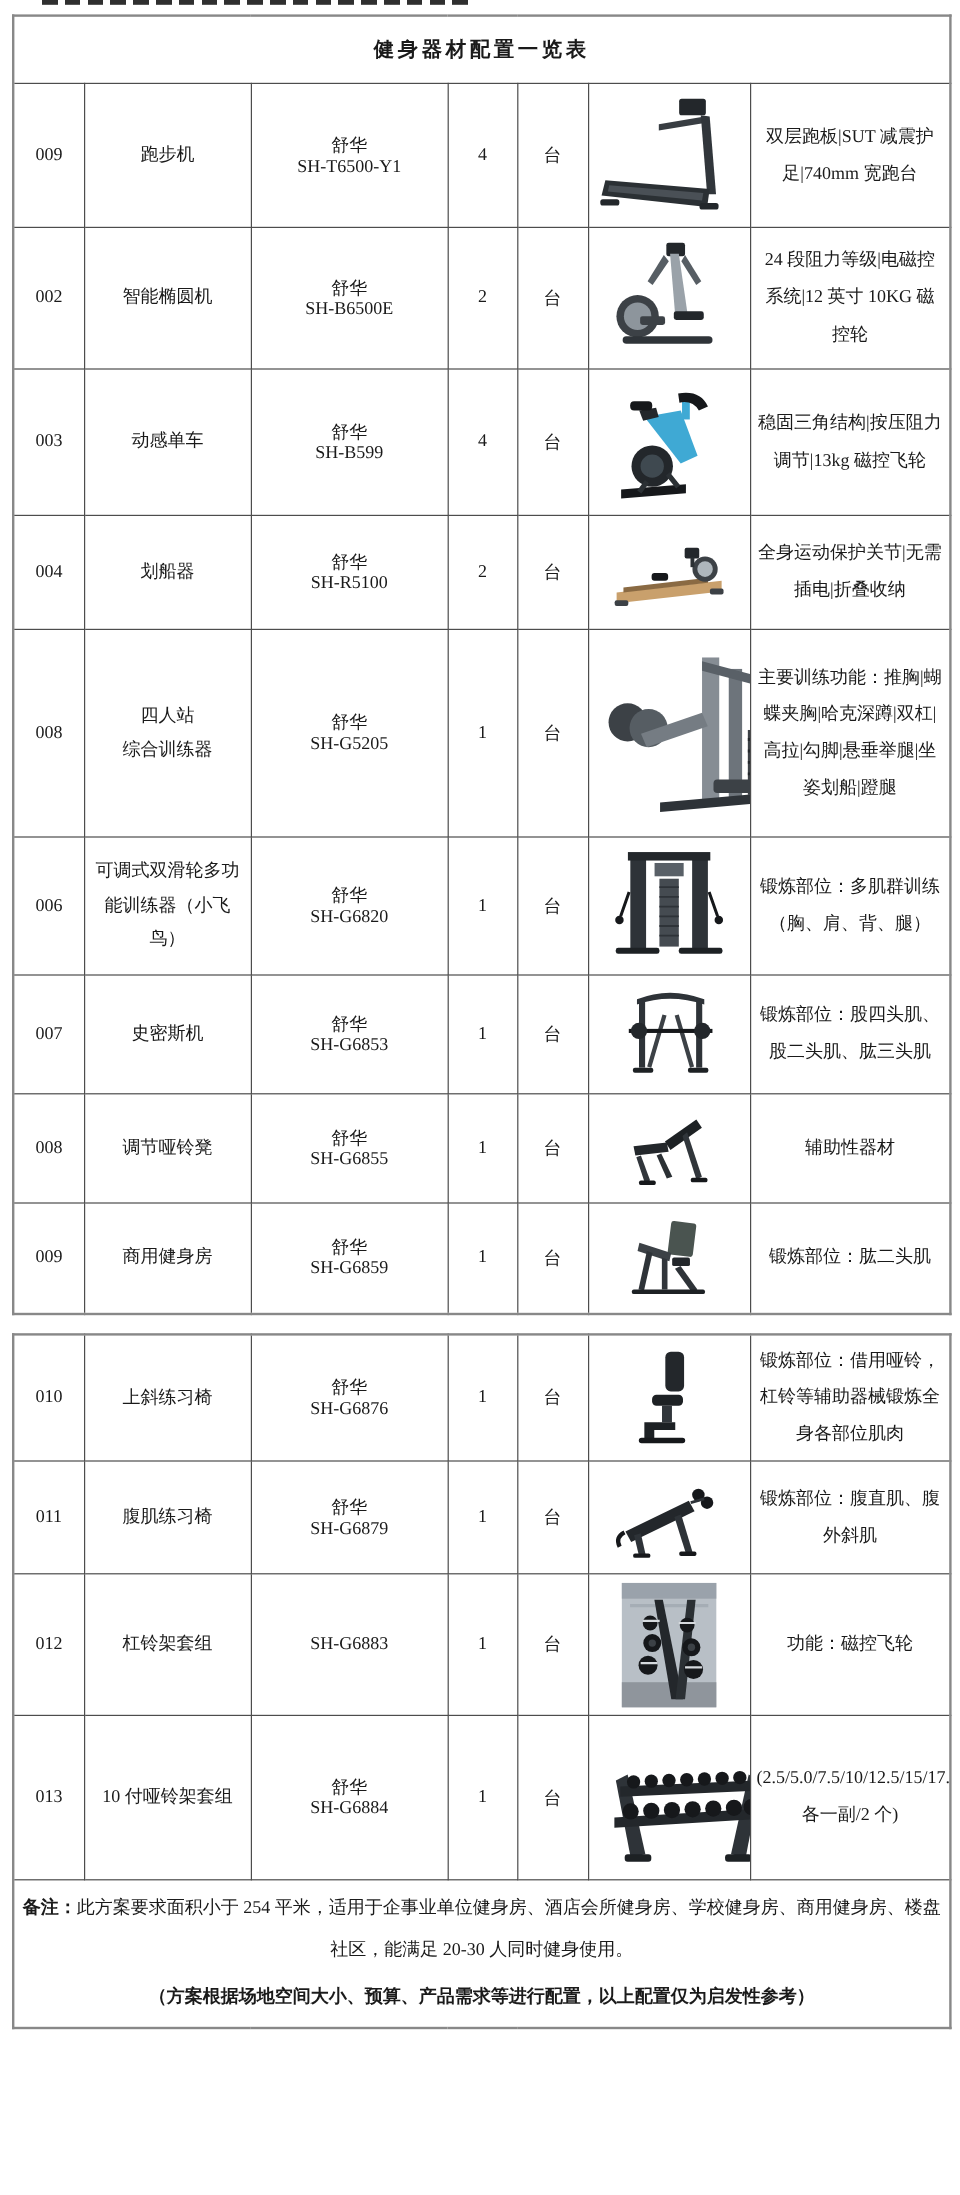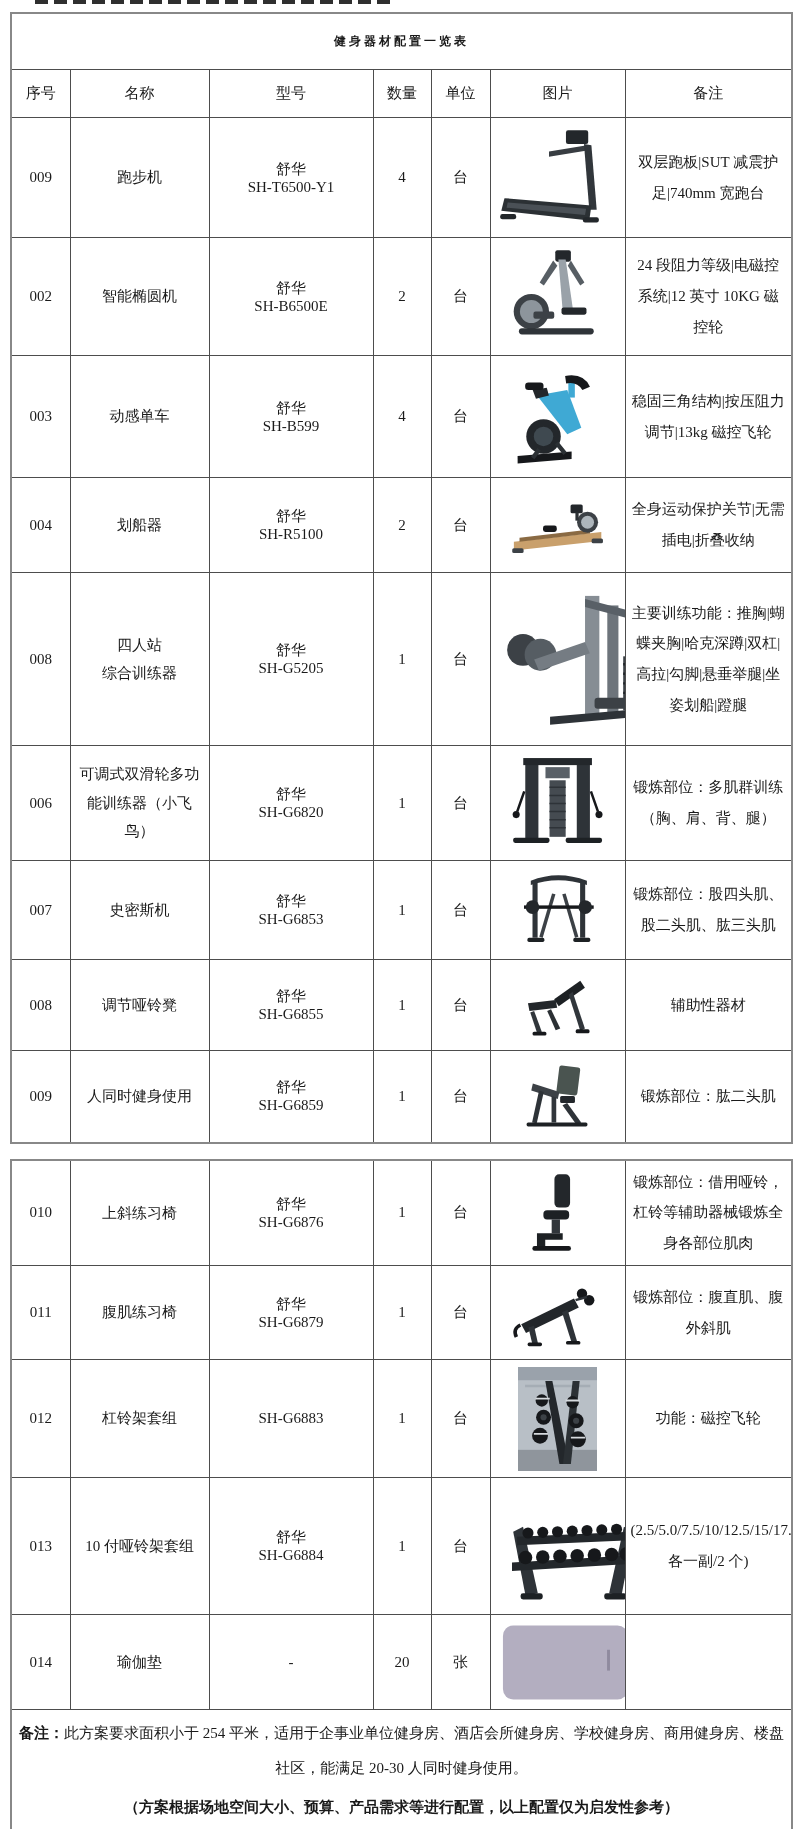--- a/index.html
+++ b/index.html
@@ -13,21 +13,21 @@
   }
   .sheet{
     border-collapse:collapse;table-layout:fixed;width:781px;margin-left:10px;
     border:2px solid #888;background:#fff;
   }
   .sheet td,.sheet th{
     border:1px solid #4d4d4d;text-align:center;vertical-align:middle;
     font-weight:400;font-size:15px;padding:2px 5px;overflow:hidden;
   }
   #table1{margin-top:12px;}
-  .title-row th{font-size:12px;font-weight:700;height:51px;letter-spacing:3px;}
+  .title-row th{font-size:17px;font-weight:700;height:51px;letter-spacing:3px;}
   .head-row th{height:43px;}
   .table-gap{height:15px;}
   .cell-name{white-space:pre-line;line-height:1.9;margin-left:15px;}
   .model-wrap{display:flex;flex-direction:column;align-items:center;}
   .cell-remark{line-height:2.05;padding:4px 8px;}
   .cell-pic svg{display:block;margin:0 auto;}
   .notes-cell{text-align:left;padding:8px 14px 10px 14px;line-height:2.35;}
   .notes-cell .p1{margin:0;}
   .notes-cell .p2{margin:4px 0 0 0;font-weight:700;}
   .notes-cell b{font-weight:700;text-align:right;}
@@ -44,29 +44,20 @@
       <col style="width:164px">
     <col style="width:58px">
       <col style="width:59px">
       <col style="width:135px">
       <col style="width:167px">
   </colgroup>
   <thead>
     <tr class="title-row">
       <th colspan="7">健身器材配置一览表</th>
     </tr>
-    <tr class="head-row" id="headrow">
-        <th>序号</th>
-        <th>名称</th>
-        <th>型号</th>
-        <th>数量</th>
-        <th>单位</th>
-        <th>图片</th>
-        <th>备注</th>
-      </tr>
   </thead>
   <tbody id="tbody1">
       <tr style="height: 120px;">
         <td class="cell-no">009</td>
         <td class="cell-name">跑步机</td>
         <td class="cell-model">
           <div class="model-wrap">
             <div class="brand">舒华</div>
             <div class="mnum">SH-T6500-Y1</div>
           </div>
@@ -267,21 +258,21 @@
     <path d="M80 32 L96 80 L90 83 L75 36 Z" fill="#31363b"></path>
     <path d="M52 55 L64 80 L58 82 L47 57 Z" fill="#2b3034"></path>
     <rect x="28" y="84" width="18" height="5" rx="2" fill="#16181b"></rect>
     <rect x="84" y="81" width="18" height="5" rx="2" fill="#16181b"></rect>
   </svg>
         </td>
         <td class="cell-remark">辅助性器材</td>
       </tr>
       <tr style="height: 92px;">
         <td class="cell-no">009</td>
-        <td class="cell-name">人同时健身使用</td>
+        <td class="cell-name">商用健身房</td>
         <td class="cell-model">
           <div class="model-wrap">
             <div class="brand">舒华</div>
             <div class="mnum">SH-G6859</div>
           </div>
         </td>
         <td class="cell-qty">1</td>
         <td class="cell-unit">台</td>
         <td class="cell-pic">
           <svg viewBox="0 0 120 100" xmlns="http://www.w3.org/2000/svg" height="78">
@@ -423,38 +414,20 @@
               <circle cx="80" cy="57" r="5.5"></circle>
               <circle cx="94" cy="56.5" r="5.5"></circle>
               <circle cx="106" cy="56" r="5.5"></circle>
     </g>
     <rect x="20" y="88" width="18" height="5" rx="2" fill="#1d2124"></rect>
     <rect x="88" y="88" width="18" height="5" rx="2" fill="#1d2124"></rect>
   </svg>
         </td>
         <td class="cell-remark">(2.5/5.0/7.5/10/12.5/15/17.5/20/22.5/25kg 各一副/2 个)</td>
       </tr>
-      <tr style="height: 95px;">
-        <td class="cell-no">014</td>
-        <td class="cell-name">瑜伽垫</td>
-        <td class="cell-model">
-          <div class="model-wrap">
-            <div class="mnum">-</div>
-          </div>
-        </td>
-        <td class="cell-qty">20</td>
-        <td class="cell-unit">张</td>
-        <td class="cell-pic">
-          <svg viewBox="0 0 120 70" xmlns="http://www.w3.org/2000/svg" height="81">
-    <rect x="6" y="3" width="108" height="64" rx="9" fill="#b3aec0"></rect>
-    <rect x="96" y="24" width="2.5" height="18" fill="#8f8a9e"></rect>
-  </svg>
-        </td>
-        <td class="cell-remark"></td>
-      </tr>
     </tbody>
   <tfoot>
     <tr style="height:123px">
       <td colspan="7" class="notes-cell">
         <p class="p1"><b>备注：</b><span>此方案要求面积小于 254 平米，适用于企事业单位健身房、酒店会所健身房、学校健身房、商用健身房、楼盘社区，能满足 20-30 人同时健身使用。</span></p>
         <p class="p2">（方案根据场地空间大小、预算、产品需求等进行配置，以上配置仅为启发性参考）</p>
       </td>
     </tr>
   </tfoot>
 </table>

